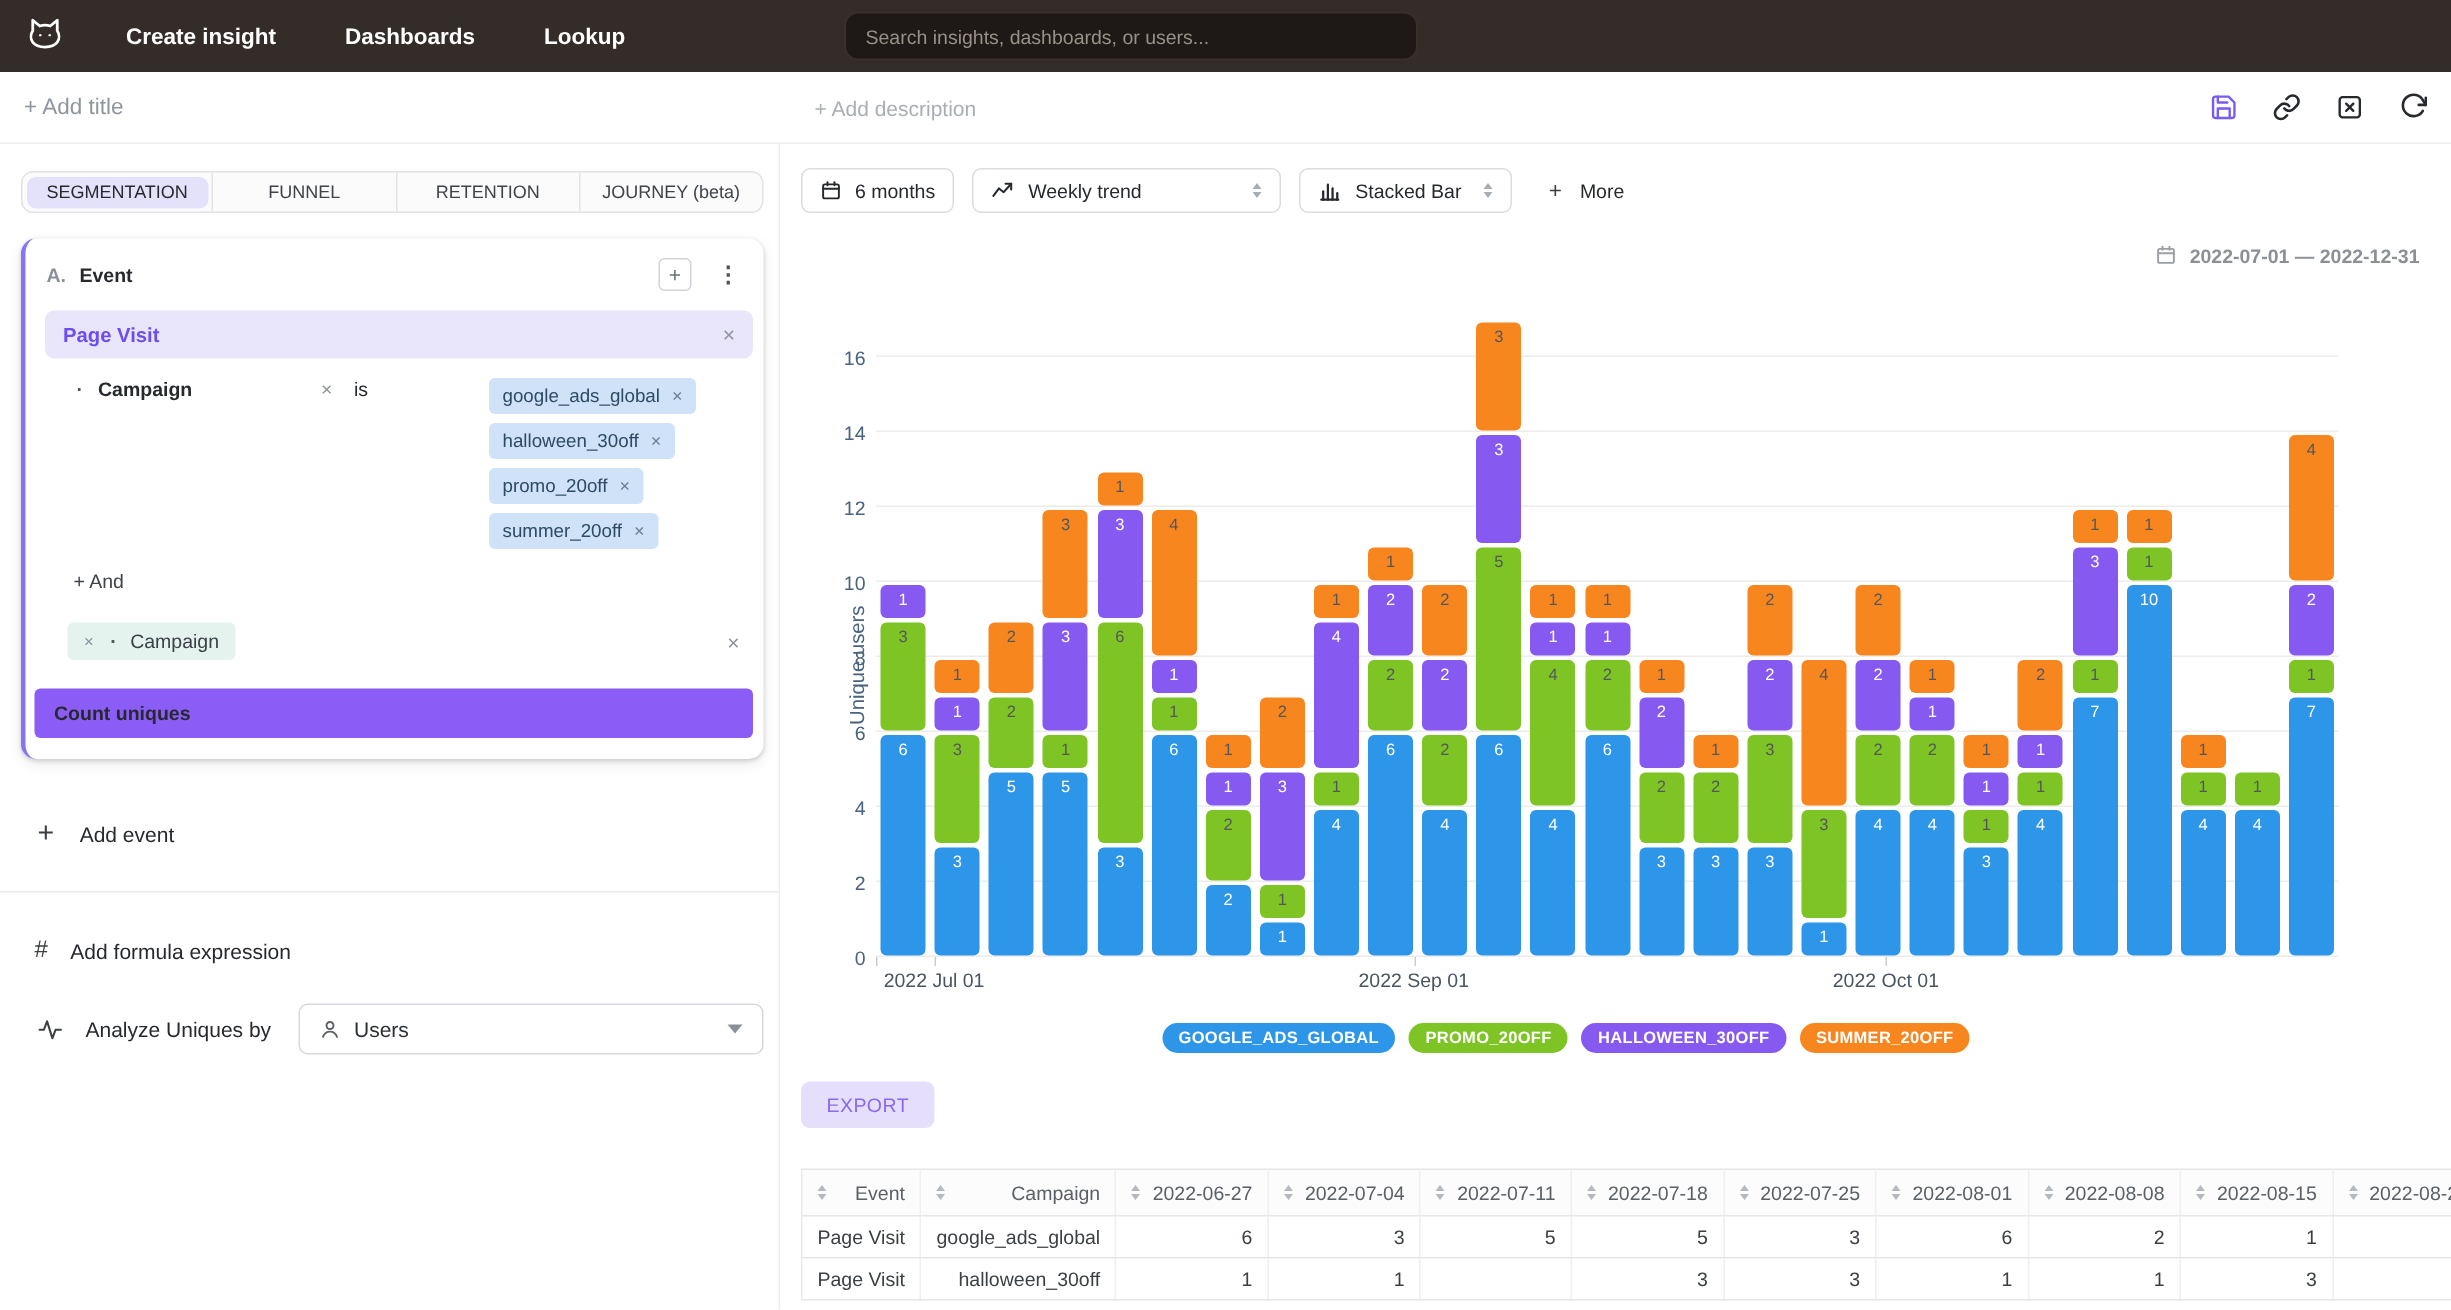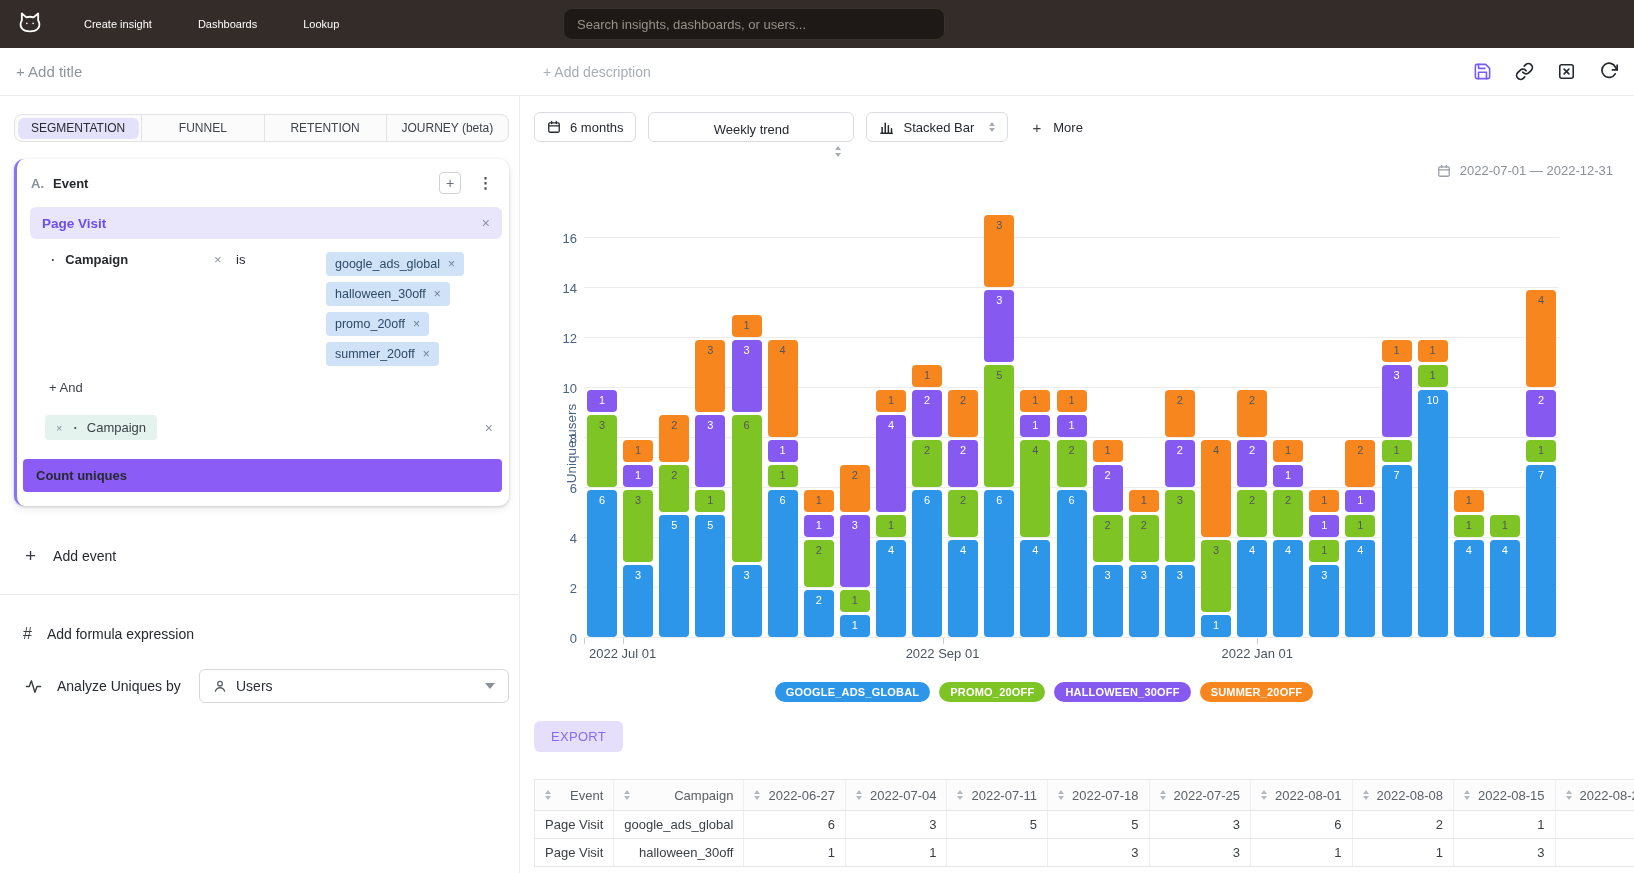--- a/index.html
+++ b/index.html
@@ -3,21 +3,21 @@
 <meta charset="utf-8">
 <style>
   * { margin:0; padding:0; box-sizing:border-box; }
   html,body { width:1634px; height:873px; overflow:hidden; background:#fff;
     font-family:"Liberation Sans", sans-serif; color:#2b2f36; }
   .page { width:1634px; height:873px; overflow:hidden; display:flex; flex-direction:column; }
 
   
   .navbar { height:48px; background:#342c28; display:flex; align-items:center; padding:0 16px; position:relative; flex:0 0 auto; }
   .logo { width:30px; height:30px; margin-right:38px; display:flex; align-items:center; cursor:pointer; }
-  .nav-link { color:#fff; font-weight:400; font-size:11px; margin-right:46px; cursor:pointer; white-space:nowrap; }
+  .nav-link { color:#fff; font-weight:700; font-size:15px; margin-right:46px; cursor:pointer; white-space:nowrap; }
   .nav-search { position:absolute; left:563px; top:8px; width:382px; }
   .nav-search input { width:100%; height:32px; background:#1e1916; border:1px solid #39322c; border-radius:9px;
     color:#d6d0ca; padding:0 13px; font-size:13px; outline:none; font-family:inherit; }
   .nav-search input::placeholder { color:#989189; }
   .nav-right { margin-left:auto; display:flex; align-items:center; }
   .nav-right .nav-link { margin-right:0; }
   .gap-a{ margin-right:48px; } .gap-b{ margin-right:32px; } .gap-c{ margin-right:34px; } .gap-d{ margin-right:12px; }
   .help-circle { width:21px; height:21px; border:1.6px solid #efe9e4; border-radius:50%; color:#efe9e4;
     font-size:12px; font-weight:700; display:flex; align-items:center; justify-content:center; cursor:pointer; }
   .workspace { color:#fff; font-weight:700; font-size:15px; cursor:pointer; }
@@ -83,30 +83,30 @@
   .analyze-select { margin-left:auto; width:310px; height:34px; border:1px solid #d5d8dd; border-radius:6px;
     display:flex; align-items:center; padding:0 13px; font-size:14px; gap:9px; cursor:pointer; background:#fff; }
   .caret-down { margin-left:auto; width:0; height:0; border-left:5px solid transparent; border-right:5px solid transparent;
     border-top:6px solid #8a9097; }
 
   
   .controls-row { display:flex; align-items:center; }
   .ctrl { height:30px; border:1px solid #d9dce1; border-radius:6px; background:#fff; display:flex; align-items:center;
     padding:0 12px; font-size:13px; gap:9px; color:#26292e; cursor:pointer; white-space:nowrap; }
   .ctrl + .ctrl { margin-left:12px; }
-  .w-trend{ width:206px;flex-direction:column; } .w-type{ width:142px; } .w-post{ width:199px; }
+  .w-trend{ width:206px; } .w-type{ width:142px; } .w-post{ width:199px; }
   .updown { margin-left:auto; display:flex; flex-direction:column; align-items:center; }
   .tri { width:0; height:0; border-left:3.6px solid transparent; border-right:3.6px solid transparent; }
   .tri.up { border-bottom:4.4px solid #a7adb5; margin-bottom:2.5px; }
   .tri.dn { border-top:4.4px solid #a7adb5; }
   .more-btn { margin-left:24px; display:flex; align-items:center; font-size:13px; color:#26292e; cursor:pointer; }
   .more-btn .plus { font-size:15px; margin-right:12px; color:#3c4043; }
 
-  .daterange { display:flex; justify-content:flex-end; align-items:center; gap:9px; margin:21px 21px 0 0;
-    color:#8b9097; font-size:13px; cursor:pointer; }
+  .daterange { display:flex; justify-content:flex-end; align-items:flex-start; gap:9px; margin:21px 21px 0 0;
+    color:#8b9097; font-size:13px; cursor:pointer;font-weight:bold; }
 
   
   .chart { position:relative; height:488px; }
   .ylabel { position:absolute; left:-2px; top:258px; transform:rotate(-90deg); transform-origin:center;
     color:#47637f; font-size:13.5px; white-space:nowrap; }
   .yaxis { position:absolute; left:0; top:35px; width:43px; height:425px; }
   .ytick { position:absolute; right:0; width:43px; text-align:right; color:#47637f; font-size:13px; }
   .plot { position:absolute; left:50px; top:35px; width:975px; height:425px; }
   .gridline { position:absolute; left:0; width:100%; height:1px; background:#ececee; }
   .xtickmark { position:absolute; top:425px; width:1px; height:6px; background:#c9ccd1; }
@@ -450,21 +450,21 @@
             <div class="seg" title="2022-12-26 · GOOGLE_ADS_GLOBAL: 7" style="left: 941.944px; bottom: 1.5px; height: 172px; background: rgb(46, 150, 232); color: rgb(255, 255, 255);">7</div>
             <div class="seg" title="2022-12-26 · PROMO_20OFF: 1" style="left: 941.944px; bottom: 176.5px; height: 22px; background: rgb(126, 196, 36); color: rgb(83, 87, 92);">1</div>
             <div class="seg" title="2022-12-26 · HALLOWEEN_30OFF: 2" style="left: 941.944px; bottom: 201.5px; height: 47px; background: rgb(134, 89, 240); color: rgb(255, 255, 255);">2</div>
             <div class="seg" title="2022-12-26 · SUMMER_20OFF: 4" style="left: 941.944px; bottom: 251.5px; height: 97px; background: rgb(248, 134, 31); color: rgb(83, 87, 92);">4</div>
             <div class="xtickmark" style="left: 0px;"></div>
             <div class="xtickmark" style="left: 38.7075px;"></div>
             <div class="xlabel" style="left: 38.7075px;">2022 Jul 01</div>
             <div class="xtickmark" style="left: 358.507px;"></div>
             <div class="xlabel" style="left: 358.507px;">2022 Sep 01</div>
             <div class="xtickmark" style="left: 673.237px;"></div>
-            <div class="xlabel" style="left: 673.237px;">2022 Jan 01</div>
+            <div class="xlabel" style="left: 673.237px;">2022 Oct 01</div>
           </div>
       </div>
 
       <div class="legend">
           <span class="pill" style="background: rgb(46, 150, 232);">GOOGLE_ADS_GLOBAL</span>
           <span class="pill" style="background: rgb(126, 196, 36);">PROMO_20OFF</span>
           <span class="pill" style="background: rgb(134, 89, 240);">HALLOWEEN_30OFF</span>
           <span class="pill" style="background: rgb(248, 134, 31);">SUMMER_20OFF</span>
         </div>
 

